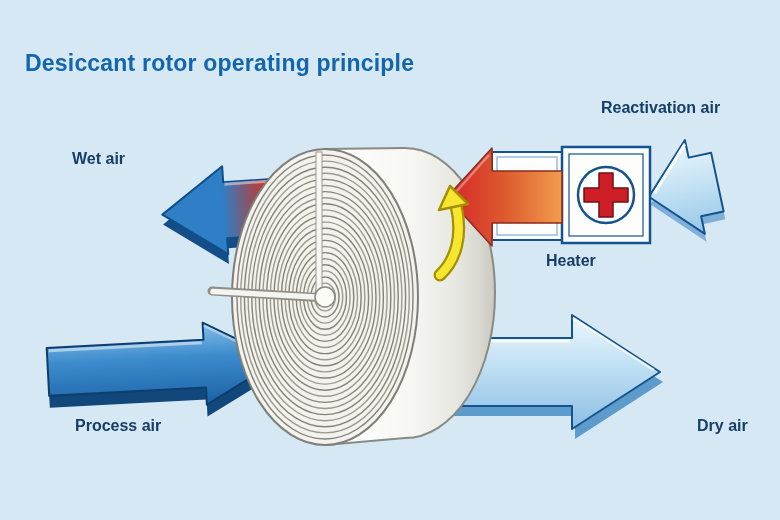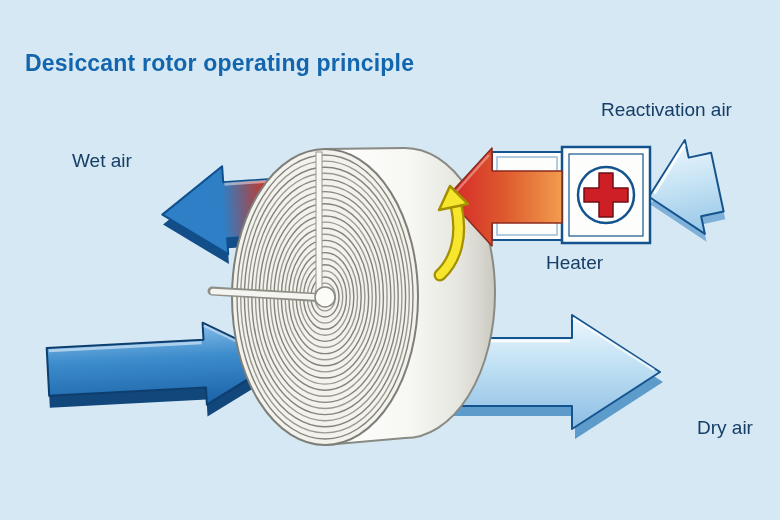--- a/index.html
+++ b/index.html
@@ -16,21 +16,21 @@
     overflow:hidden;
   }
   .canvas svg{position:absolute;left:0;top:0;}
   .title{
     position:absolute;left:25px;top:50px;
     font-size:23px;font-weight:700;color:var(--title-text);
     letter-spacing:.2px;
   }
   .label{
     position:absolute;
-    font-size:19px;font-weight:400;color:var(--label-text);
+    font-size:16px;font-weight:700;color:var(--label-text);
     white-space:nowrap;
   }
   .lbl-wet{left:72px;top:150px;}
   .lbl-react{left:601px;top:99px;}
   .lbl-heater{left:546px;top:252px;}
   .lbl-process{left:75px;top:417px;}
   .lbl-dry{left:697px;top:417px;}
 </style>
 </head>
 <body>
@@ -156,14 +156,15 @@
       <path d="M 440,275 C 456,260 463,236 456,205" fill="none" stroke="#a38f00" stroke-width="13" stroke-linecap="round"></path>
       <path d="M 440,275 C 456,260 463,236 456,205" fill="none" stroke="#f6e62e" stroke-width="8.5" stroke-linecap="round"></path>
       <path d="M 450,186 L 468,204 L 439,210 Z" fill="#f6e62e" stroke="#a38f00" stroke-width="2.5" stroke-linejoin="round"></path>
     </g>
   </svg>
 
   <div class="title">Desiccant rotor operating principle</div>
   <div class="label lbl-wet">Wet air</div>
   <div class="label lbl-react">Reactivation air</div>
   <div class="label lbl-heater">Heater</div>
+  <div class="label lbl-process">Process air</div>
   <div class="label lbl-dry">Dry air</div>
 </div>
 
 </body></html>

